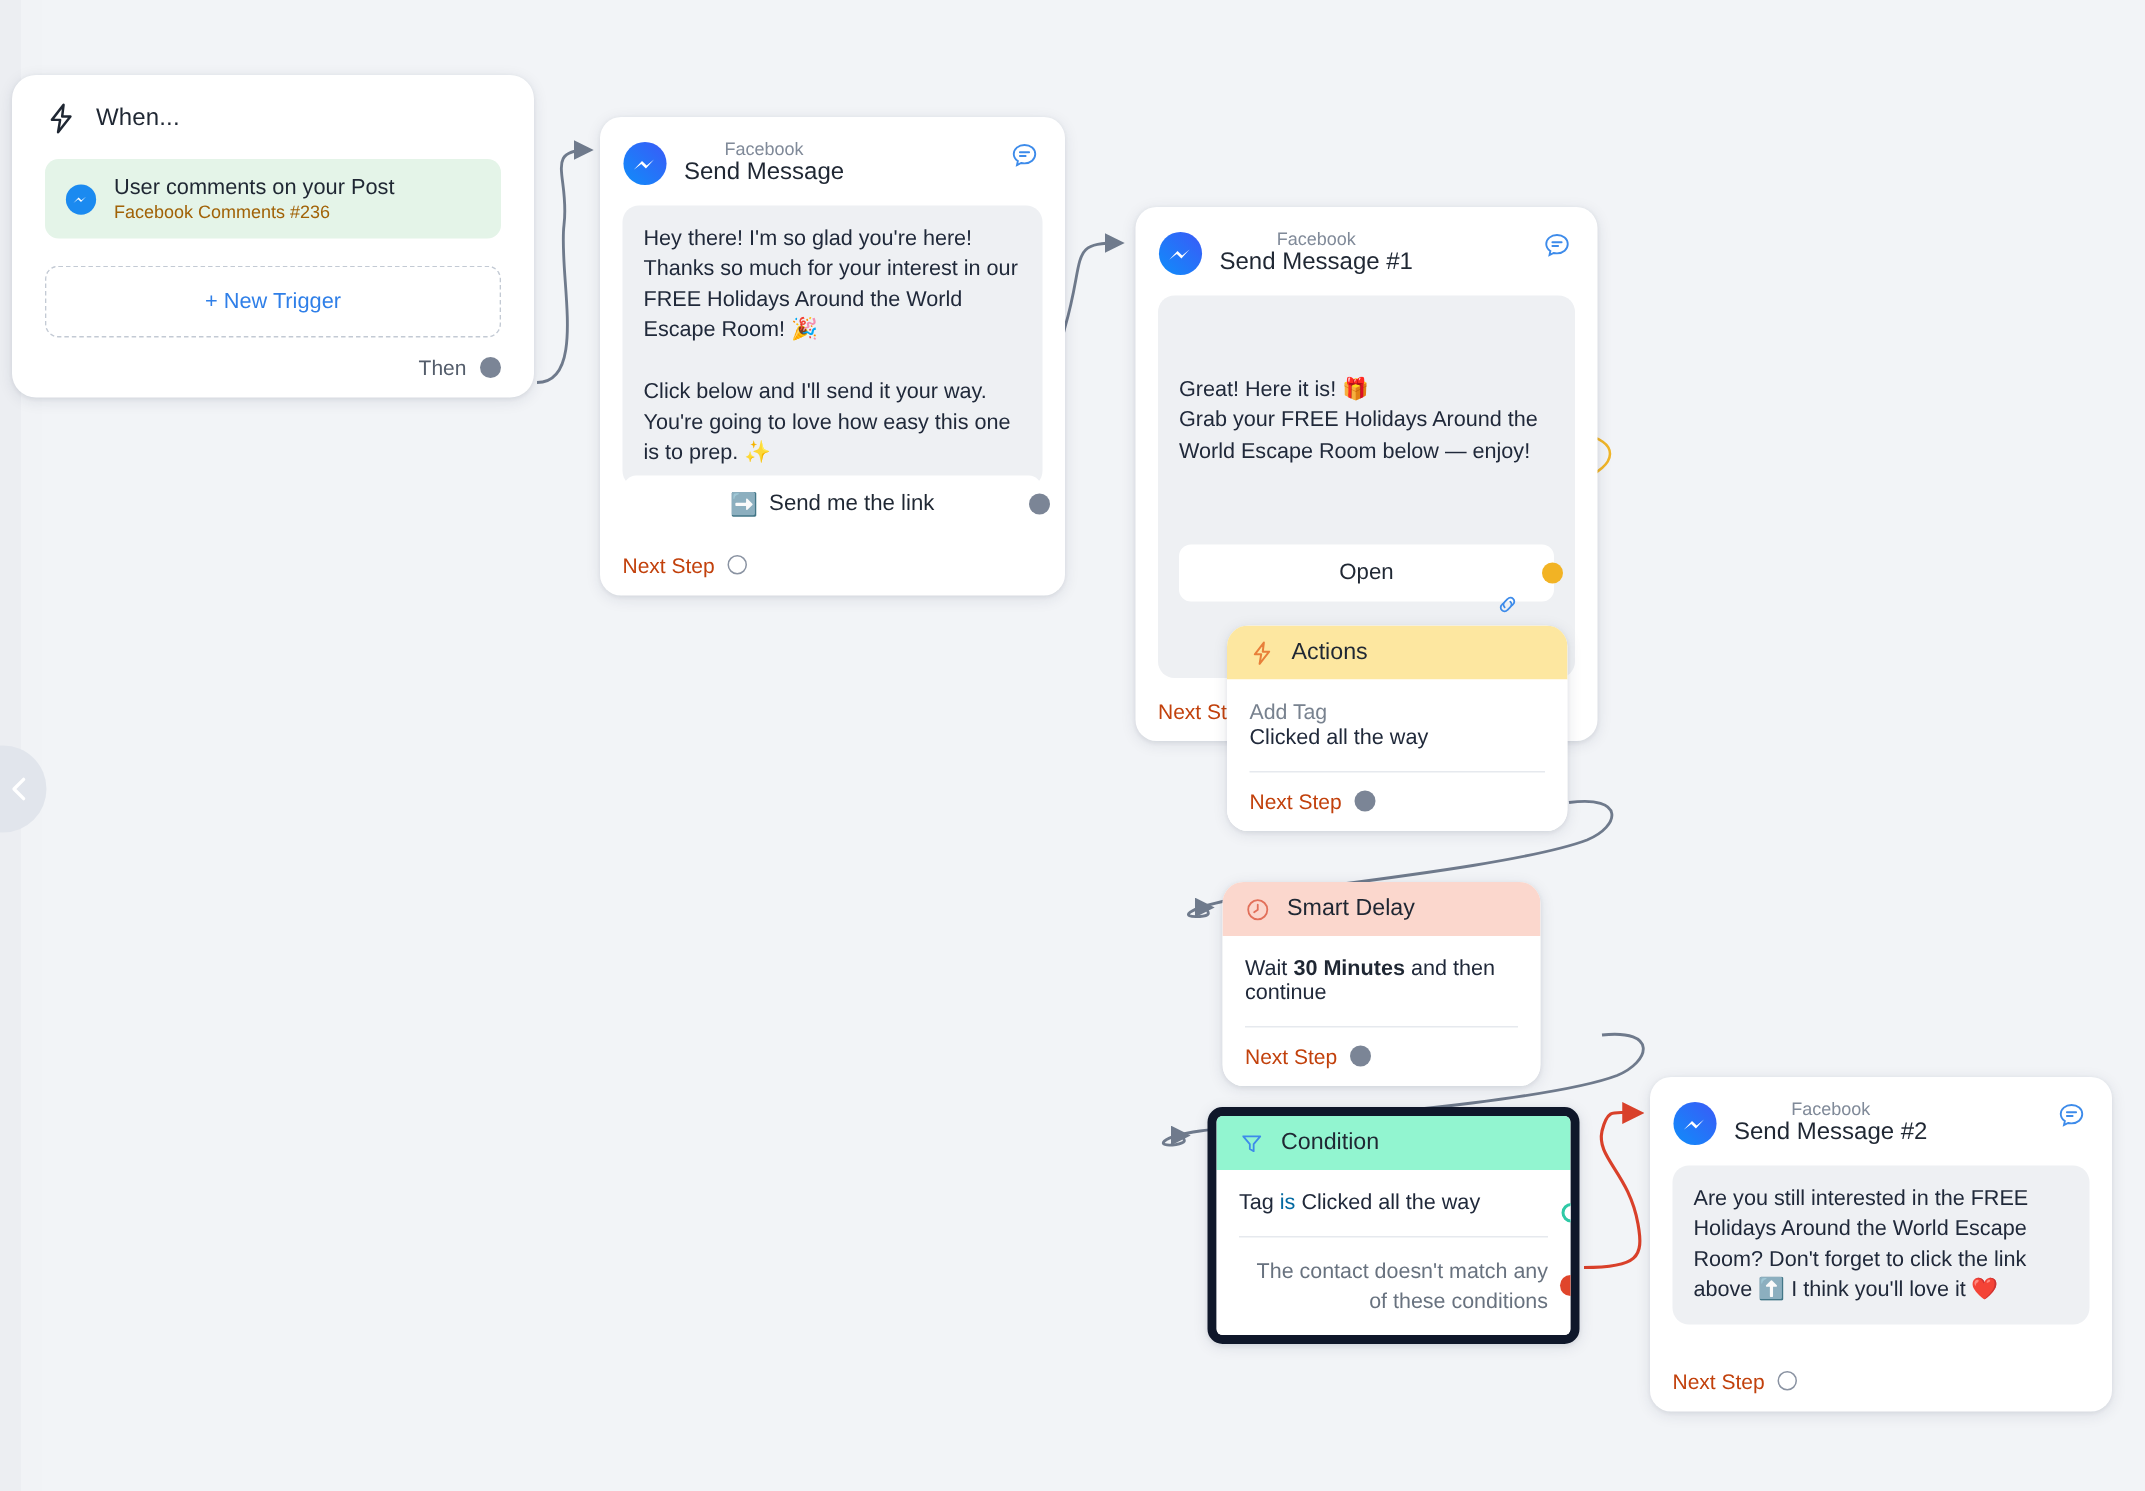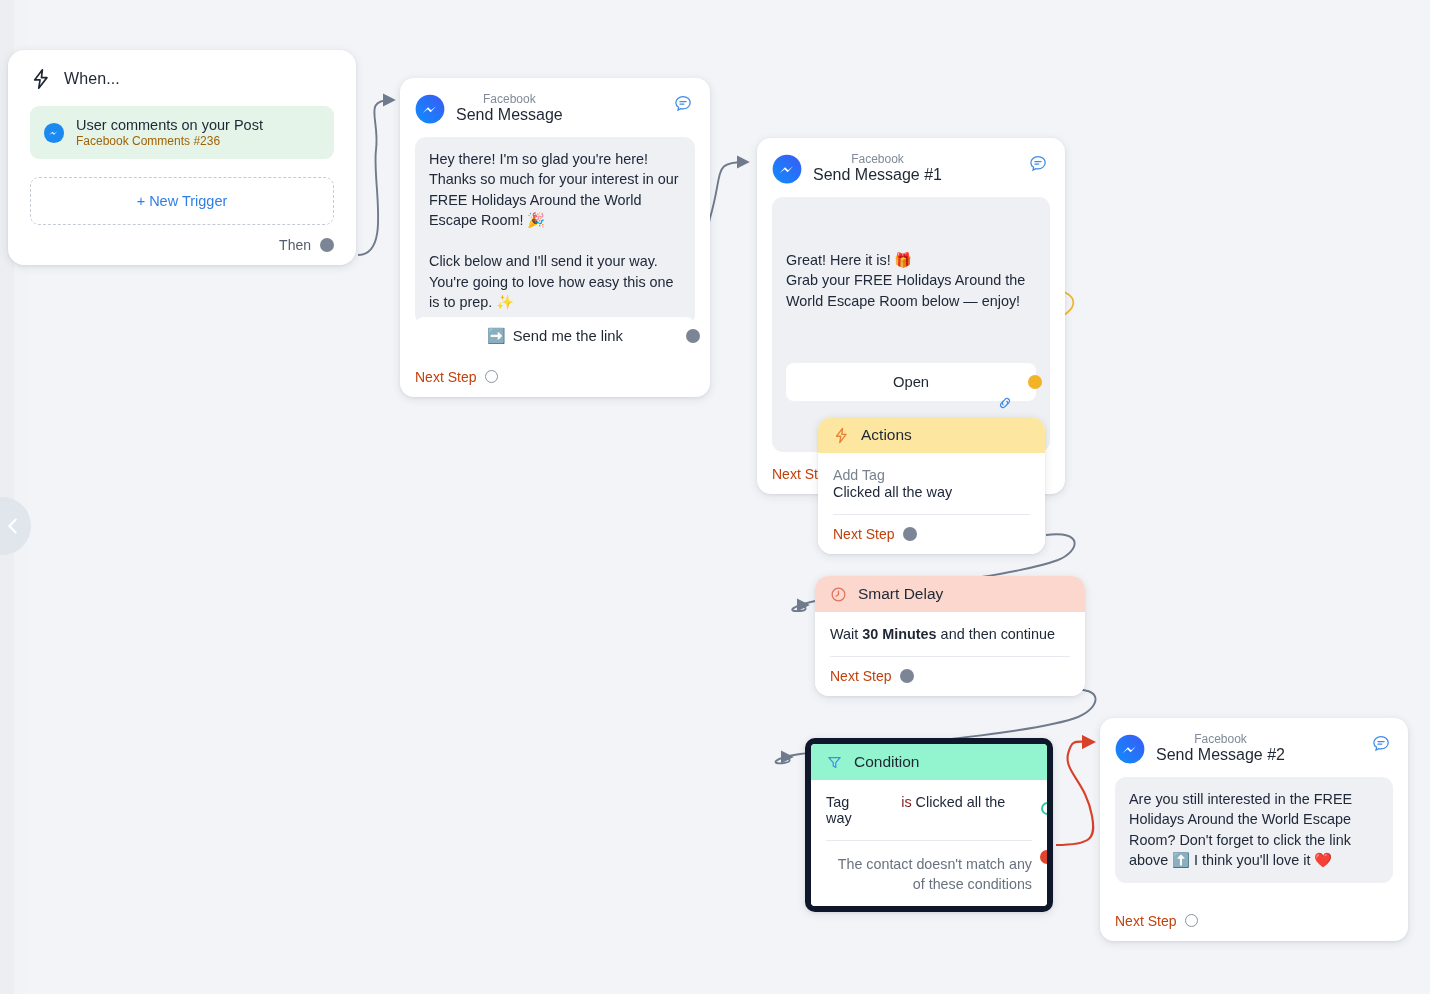--- a/index.html
+++ b/index.html
@@ -202,21 +202,21 @@
   .step-kv-val { font-size: 14.4px; color: #20293a; margin-top: 1px; }
   .step-line {
     border-top: 1px solid #e6e9ee;
     margin-top: 14px;
   }
   .step-text { font-size: 14.4px; color: #20293a; }
 
   #actions-card { left: 818px; top: 417px; width: 227px; }
   #actions-card .step-header { background: #fde7a0; }
 
-  #delay-card { left: 815px; top: 576px; width: 270px; }
+  #delay-card { left: 815px; top: 588px; width: 212px; }
   #delay-card .step-header { background: #fbd7cd; }
 
   #condition-card {
     left: 805px; top: 738px; width: 248px;
     border: 6px solid #0f172a;
     border-radius: 10px;
   }
   #condition-card .step-header { background: #92f5d0; }
 
   .cond-dot-true {
@@ -240,21 +240,21 @@
     line-height: 1.38;
     color: #68727f;
     text-align: right;
   }
 
   #send-message-card { left: 400px; top: 78px; width: 310px; }
   #send-message-1-card { left: 757px; top: 138px; width: 308px; }
   #send-message-2-card { left: 1100px; top: 718px; width: 308px; }
 
   .bold { font-weight: bold; color: #1f2733; }
-  .muted-is { color: #7f1d1d; margin-left: 48px; }
+  .muted-is { color: #0369a1; }
 </style>
 </head>
 <body>
 
 <div id="left-rail"></div>
 <div id="left-rail-2"></div>
 
 <div id="collapse-button">
   <svg width="22" height="22" viewBox="0 0 24 24" fill="none">
     <path d="M15 5 L8 12 L15 19" stroke="#ffffff" stroke-width="2.4" stroke-linecap="round" stroke-linejoin="round"></path>

